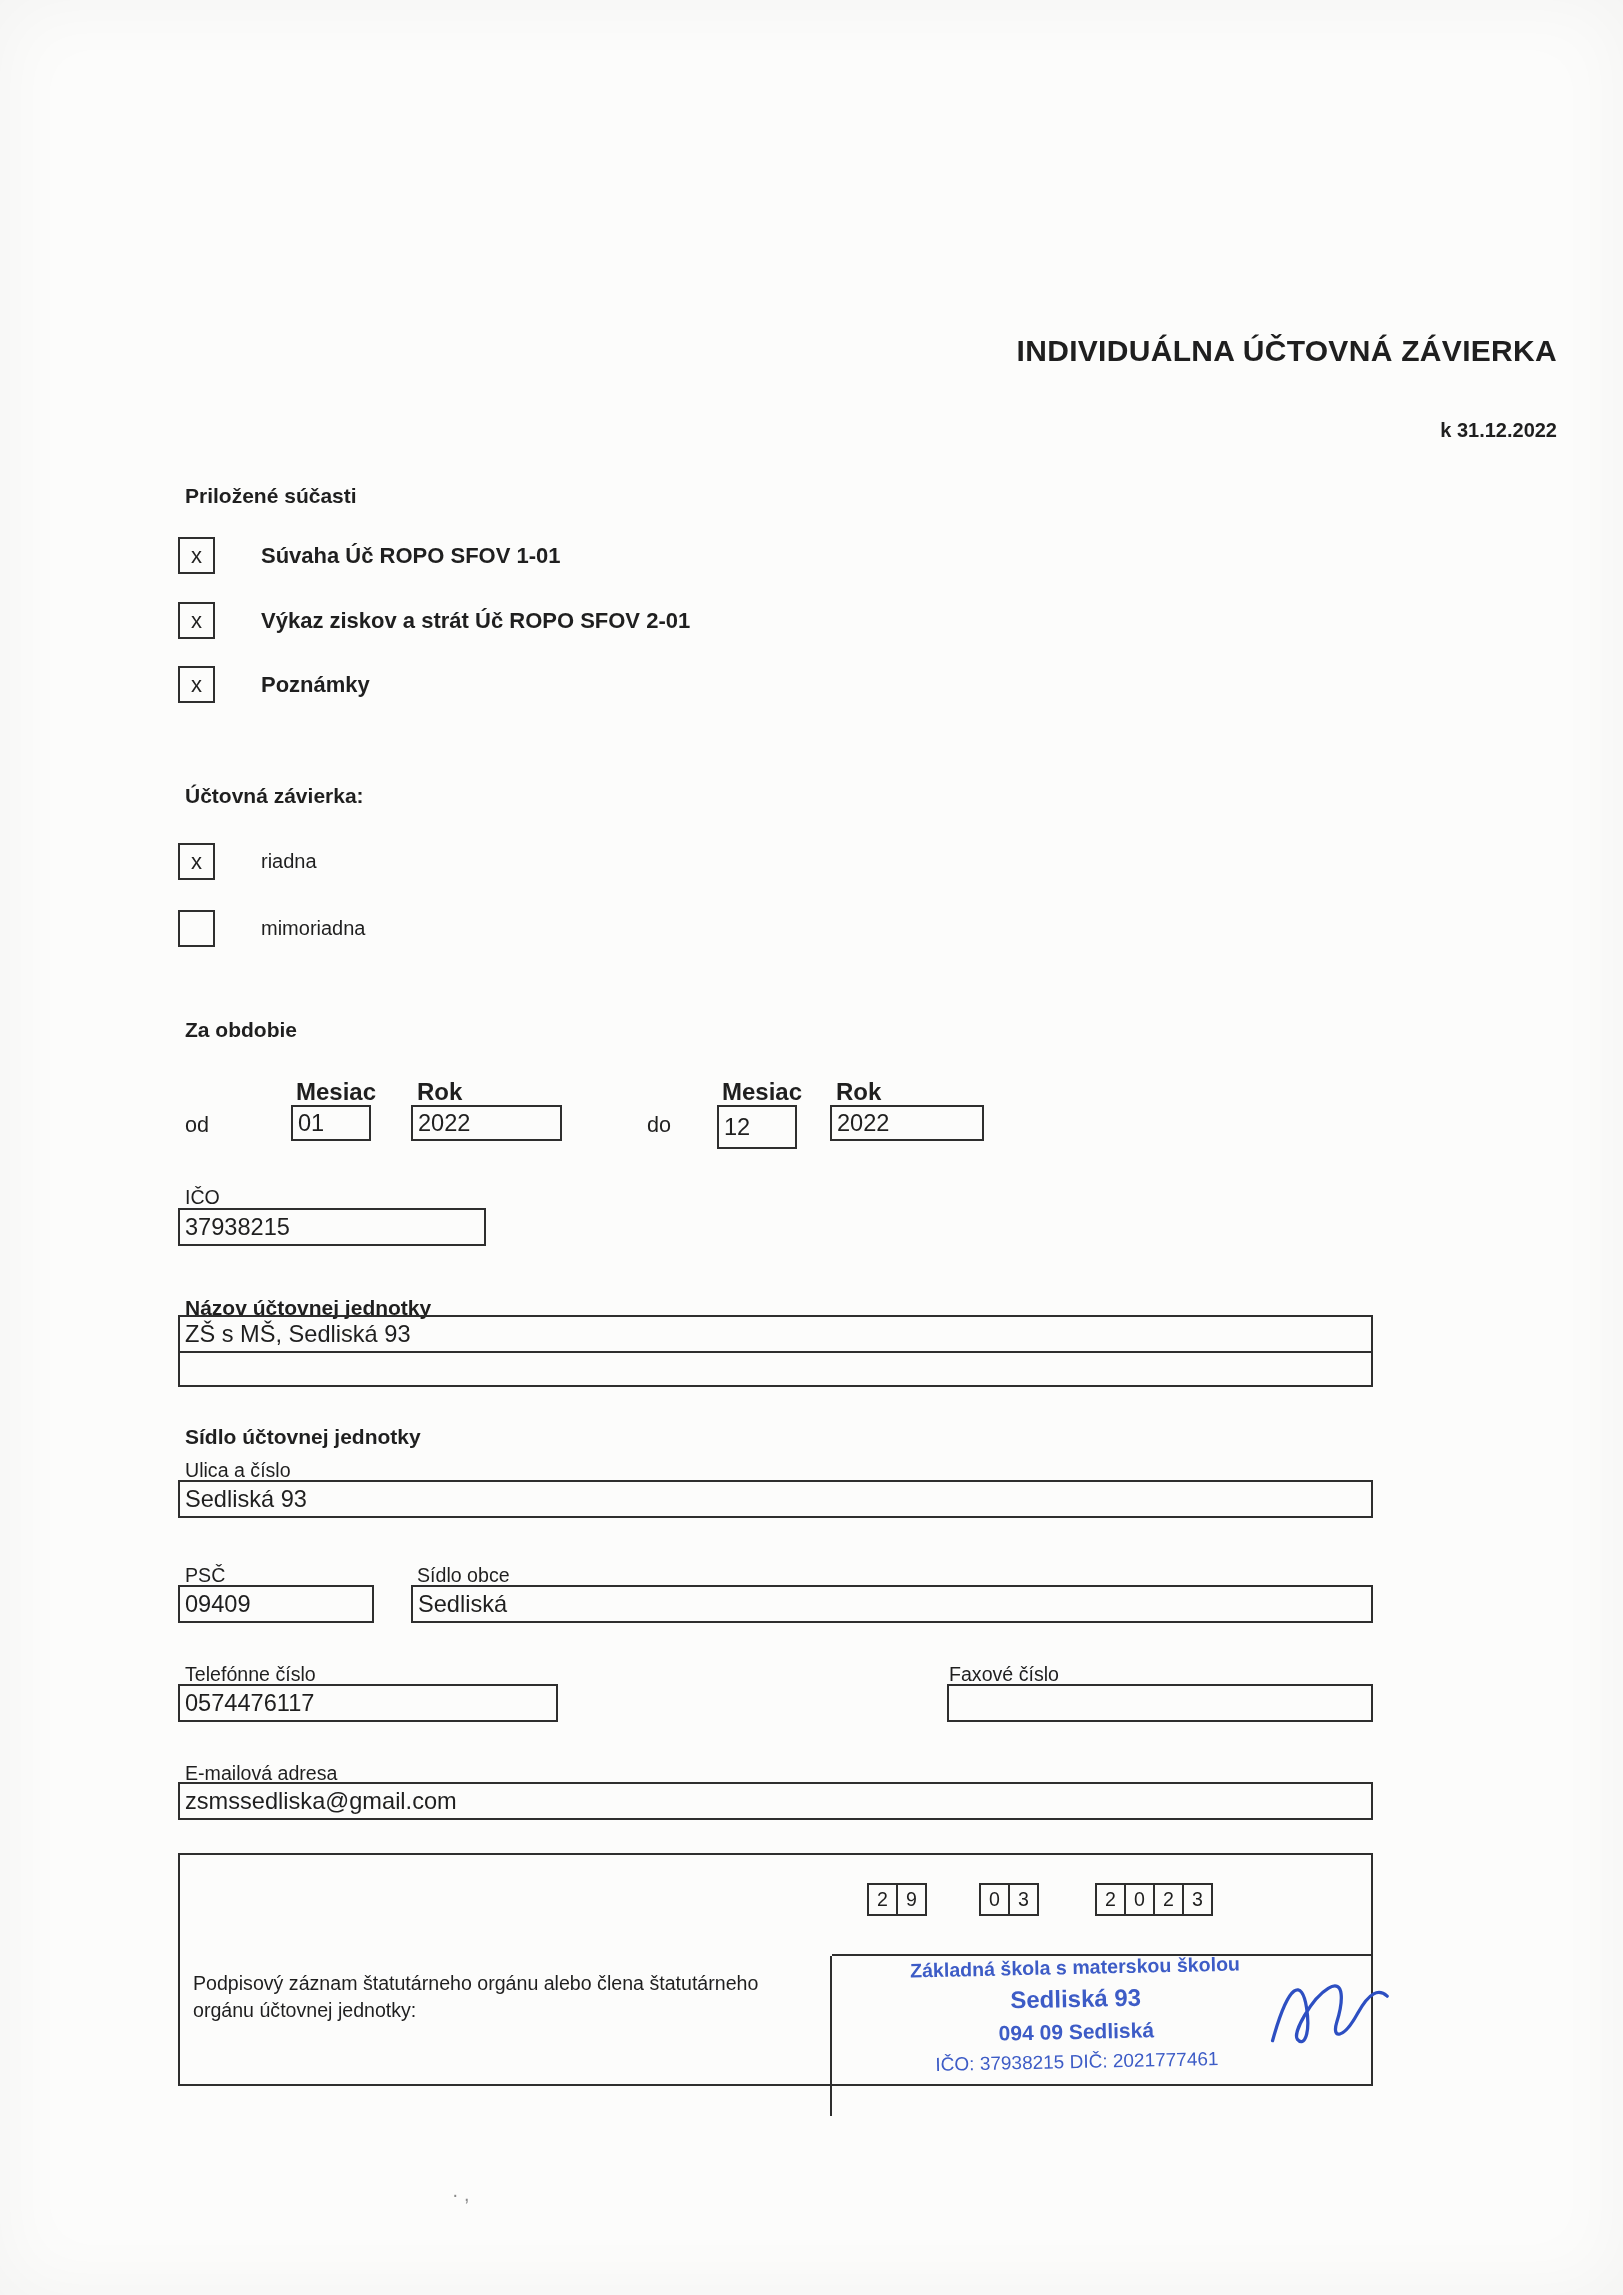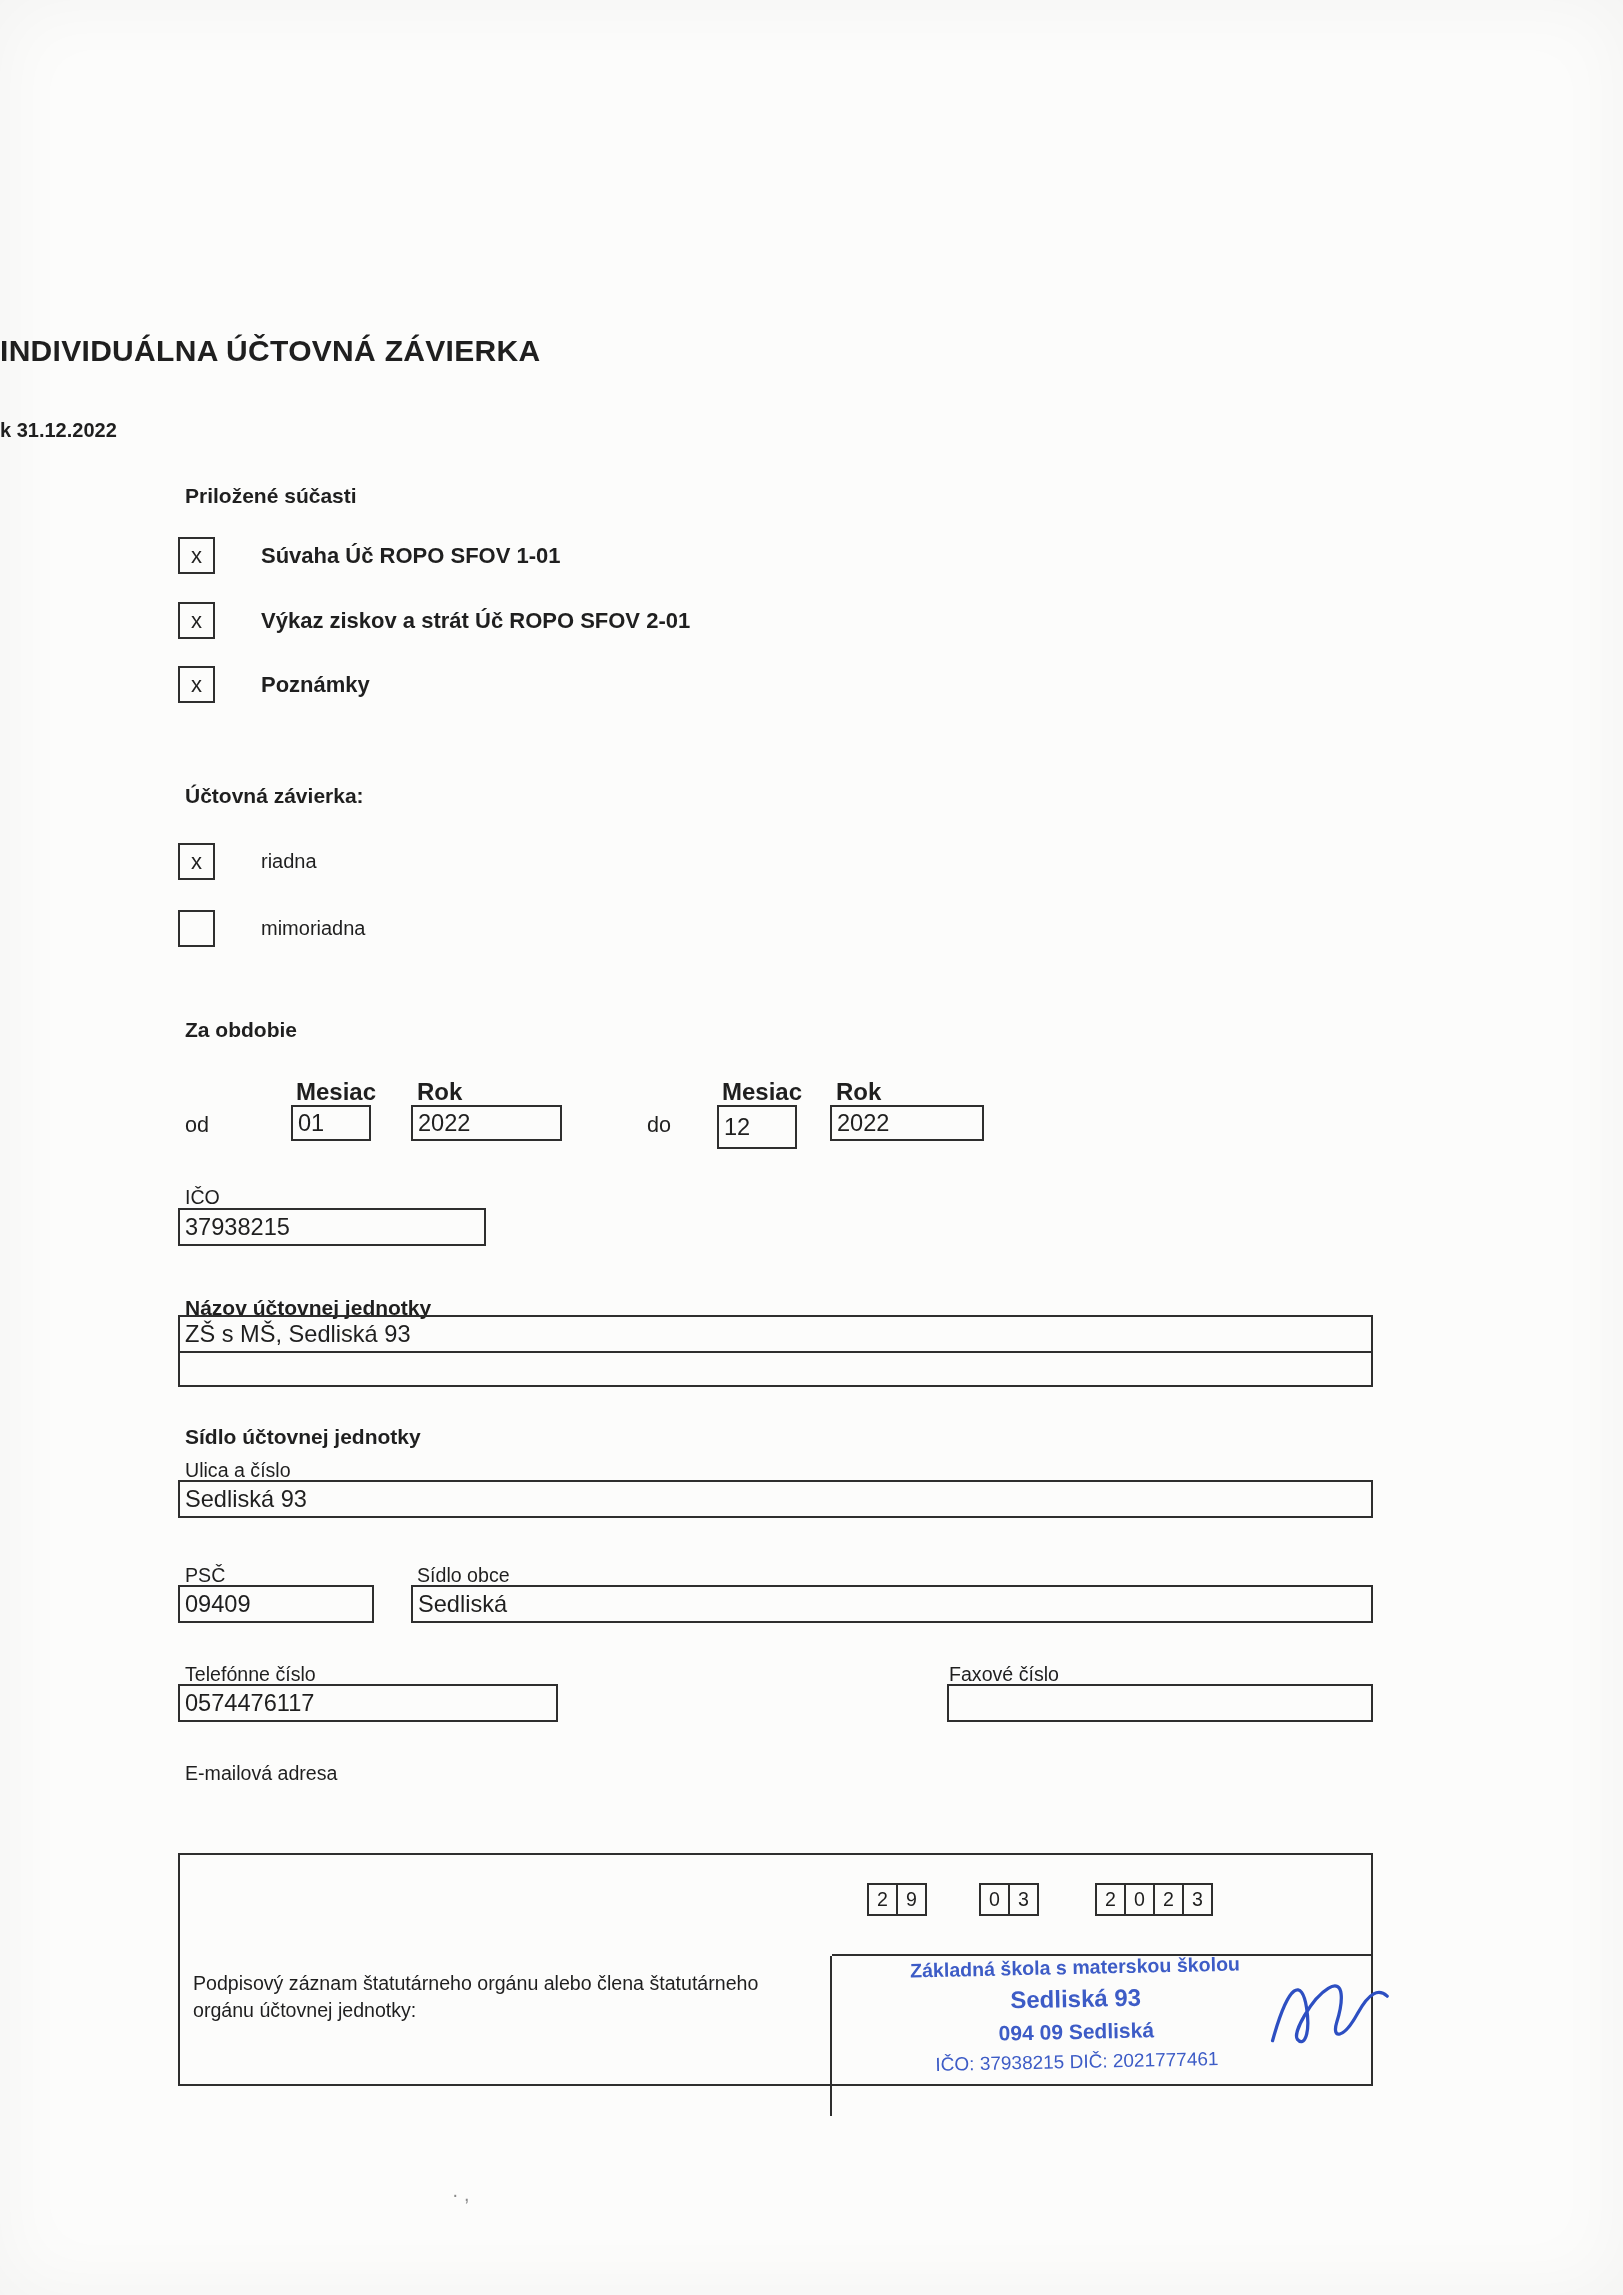--- a/index.html
+++ b/index.html
@@ -4,21 +4,21 @@
 <style>
   :root { --stamp-color:#2d4fc2; }
   * { margin:0; padding:0; box-sizing:border-box; }
   html,body { background:#e9e8e6; }
   body { font-family:"Liberation Sans", sans-serif; color:#1f1f1f; }
   .page {
     position:relative; width:1623px; height:2295px;
     background:#fcfcfb; overflow:hidden;
     box-shadow:inset 0 0 79px rgba(0,0,0,0.04);
   }
-  .ctr { position:absolute; left:0; width:1557px; text-align:left; white-space:nowrap; }
+  .ctr { position:absolute; left:0; width:1557px; text-align:right; white-space:nowrap; }
   .title { font-size:30px; font-weight:bold; letter-spacing:0.3px; }
   .subtitle { font-size:20px; font-weight:bold; }
   .lbl { position:absolute; font-size:19.6px; white-space:nowrap; }
   .sec { font-size:21px; font-weight:bold; }
   .small-b { font-size:24px; font-weight:bold; }
   .field {
     position:absolute; height:38px; border:2px solid #2e2e2e;
     display:flex; align-items:center; padding:0 5px;
     font-size:23.6px; background:transparent; white-space:nowrap;
   }
@@ -152,20 +152,23 @@
   <div class="lbl" style="left:185px;top:1663px">Telefónne číslo</div>
   <div class="lbl" style="left:949px;top:1663px">Faxové číslo</div>
   <div class="field" style="left:178px;top:1684px;width:380px">
       <span>0574476117</span>
     </div>
   <div class="field" style="left:947px;top:1684px;width:426px">
       <span></span>
     </div>
 
   <div class="lbl" style="left:185px;top:1762px">E-mailová adresa</div>
+  <div class="field" style="left:178px;top:1782px;width:1195px">
+      <span>zsmssedliska@gmail.com</span>
+    </div>
 
   <div class="ftable" style="left:178px;top:1853px;width:1195px;height:233px">
     <div class="fcell bb" style="left:652px;top:0;width:539px;height:101px">
       <div class="dgroup" style="left:35px;top:28px">
         <span class="dcell">2</span>
         <span class="dcell">9</span>
       </div>
       <div class="dgroup" style="left:147px;top:28px">
         <span class="dcell">0</span>
         <span class="dcell">3</span>

